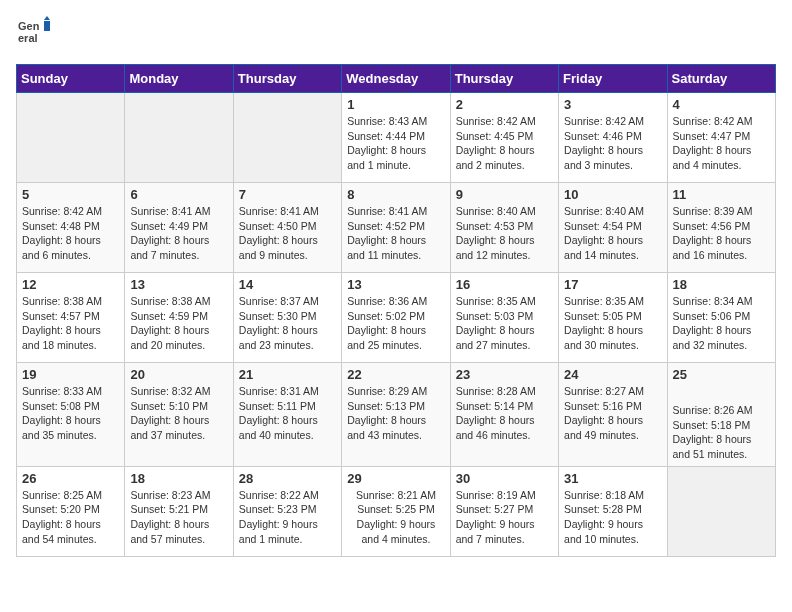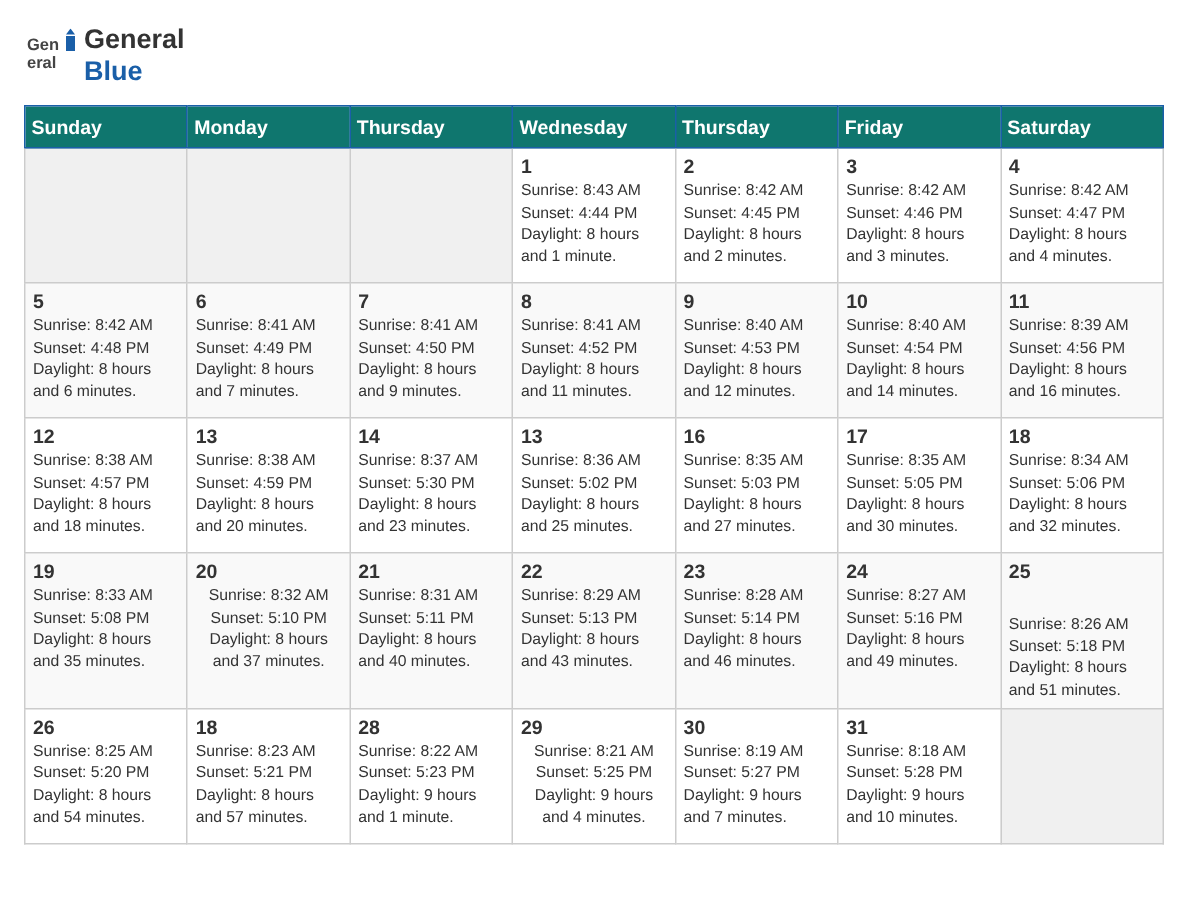--- a/index.html
+++ b/index.html
@@ -32,21 +32,21 @@
     .location {
       font-size: 15px;
       color: #555;
     }
     table {
       width: 100%;
       border-collapse: collapse;
       table-layout: fixed;
     }
     thead tr {
-      background: #0f766e;
+      background: #4c1d95;
       color: #fff;
     }
     thead th {
       padding: 6px 4px;
       font-size: 13px;
       font-weight: bold;
       text-align: left;
       border: 1px solid #1a5fa8;
     }
     tbody tr {
@@ -87,24 +87,20 @@
 
 <div class="header">
   <div class="logo">
   <svg width="36" height="36" viewBox="0 0 36 36" xmlns="http://www.w3.org/2000/svg">
     <rect x="0" y="0" width="36" height="36" fill="none"></rect>
     <text x="2" y="14" font-family="Arial" font-size="11" font-weight="bold" fill="#444">Gen</text>
     <text x="2" y="26" font-family="Arial" font-size="11" font-weight="bold" fill="#444">eral</text>
     <polygon points="28,4 34,4 31,0" fill="#1a5fa8"></polygon>
     <rect x="28" y="5" width="6" height="10" fill="#1a5fa8"></rect>
   </svg>
-  <div>
-    <span style="font-size:18px;font-weight:bold;color:#333;">General</span><br>
-    <span style="font-size:18px;font-weight:bold;color:#1a5fa8;">Blue</span>
-  </div>
 </div>
   <div class="title-block">
     <div class="month-year"></div>
     <div class="location"></div>
   </div>
 </div>
 
 <table>
   <thead>
     <tr>
@@ -256,21 +252,21 @@
       <tr>
         <td>
           <span class="day-num">19</span>
           <div class="day-info" style="white-space: pre-line;">Sunrise: 8:33 AM
 Sunset: 5:08 PM
 Daylight: 8 hours
 and 35 minutes.</div>
         </td>
         <td>
           <span class="day-num">20</span>
-          <div class="day-info" style="white-space: pre-line; text-align: center;">Sunrise: 8:32 AM
+          <div class="day-info" style="white-space: pre-line;">Sunrise: 8:32 AM
 Sunset: 5:10 PM
 Daylight: 8 hours
 and 37 minutes.</div>
         </td>
         <td>
           <span class="day-num">21</span>
           <div class="day-info" style="white-space: pre-line;">Sunrise: 8:31 AM
 Sunset: 5:11 PM
 Daylight: 8 hours
 and 40 minutes.</div>

